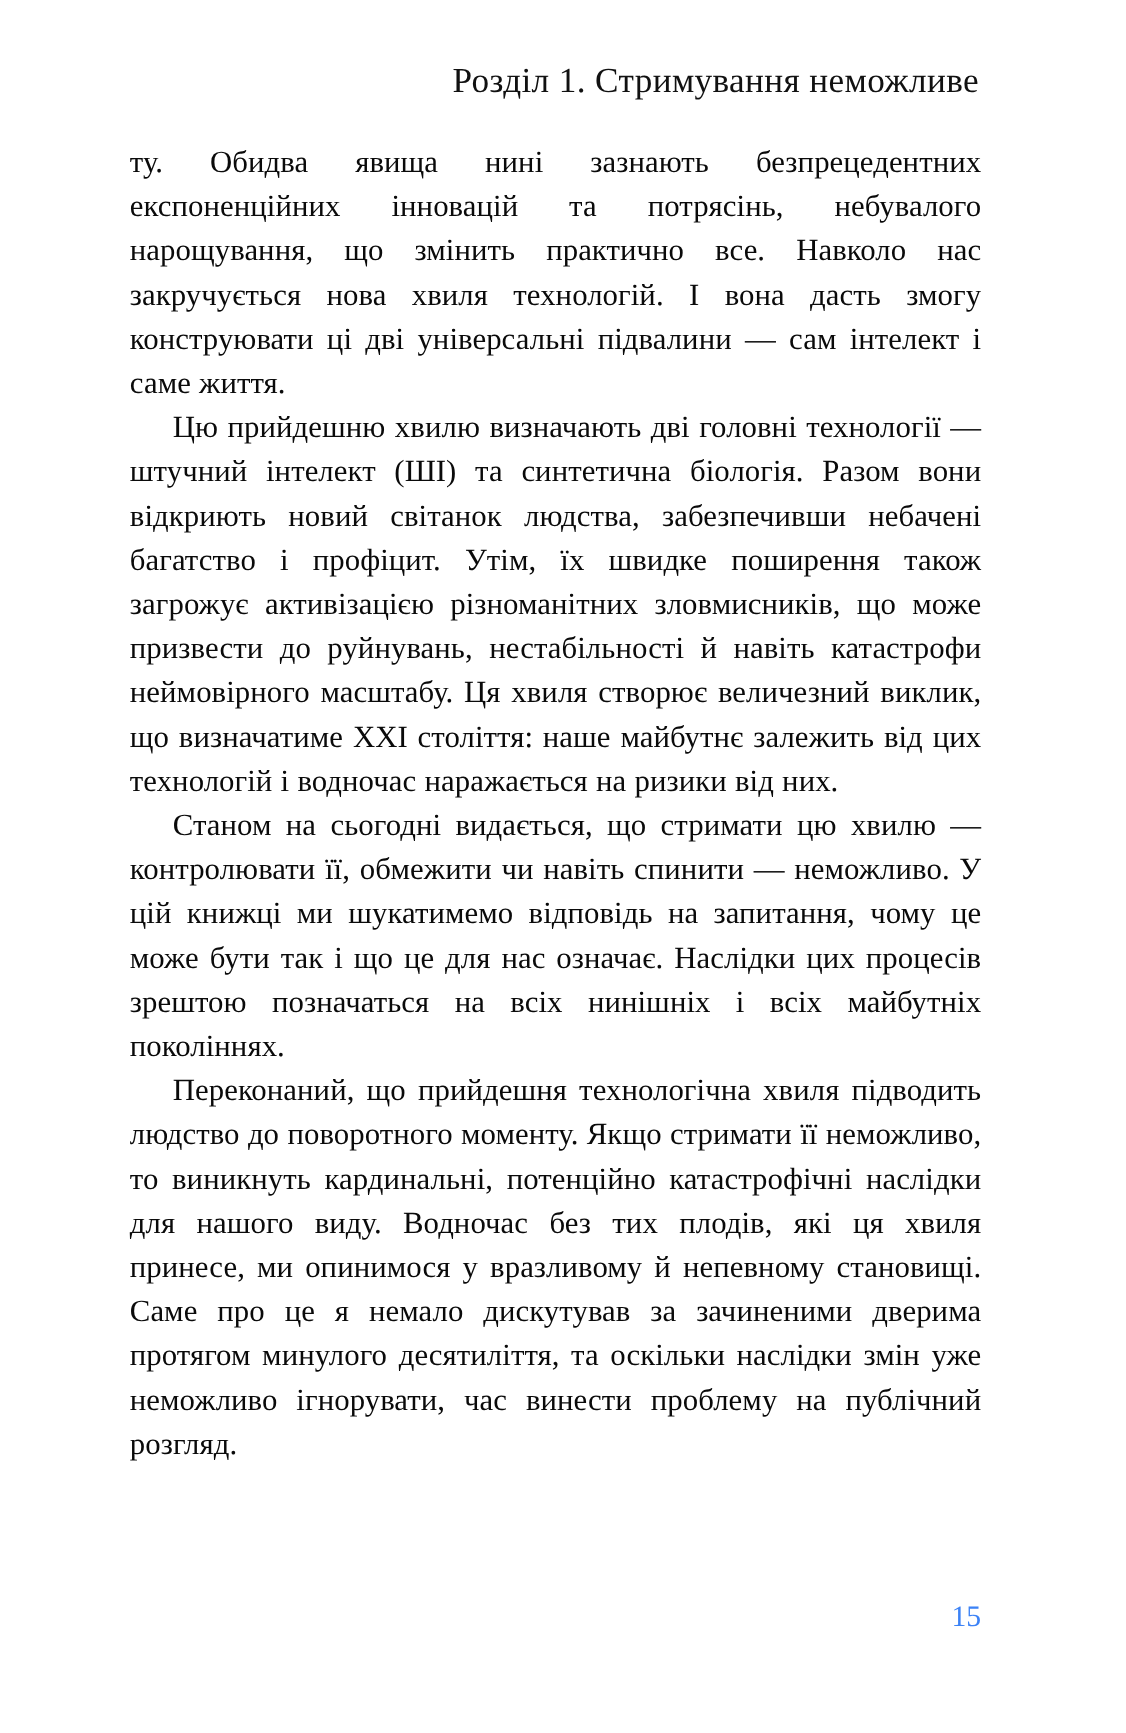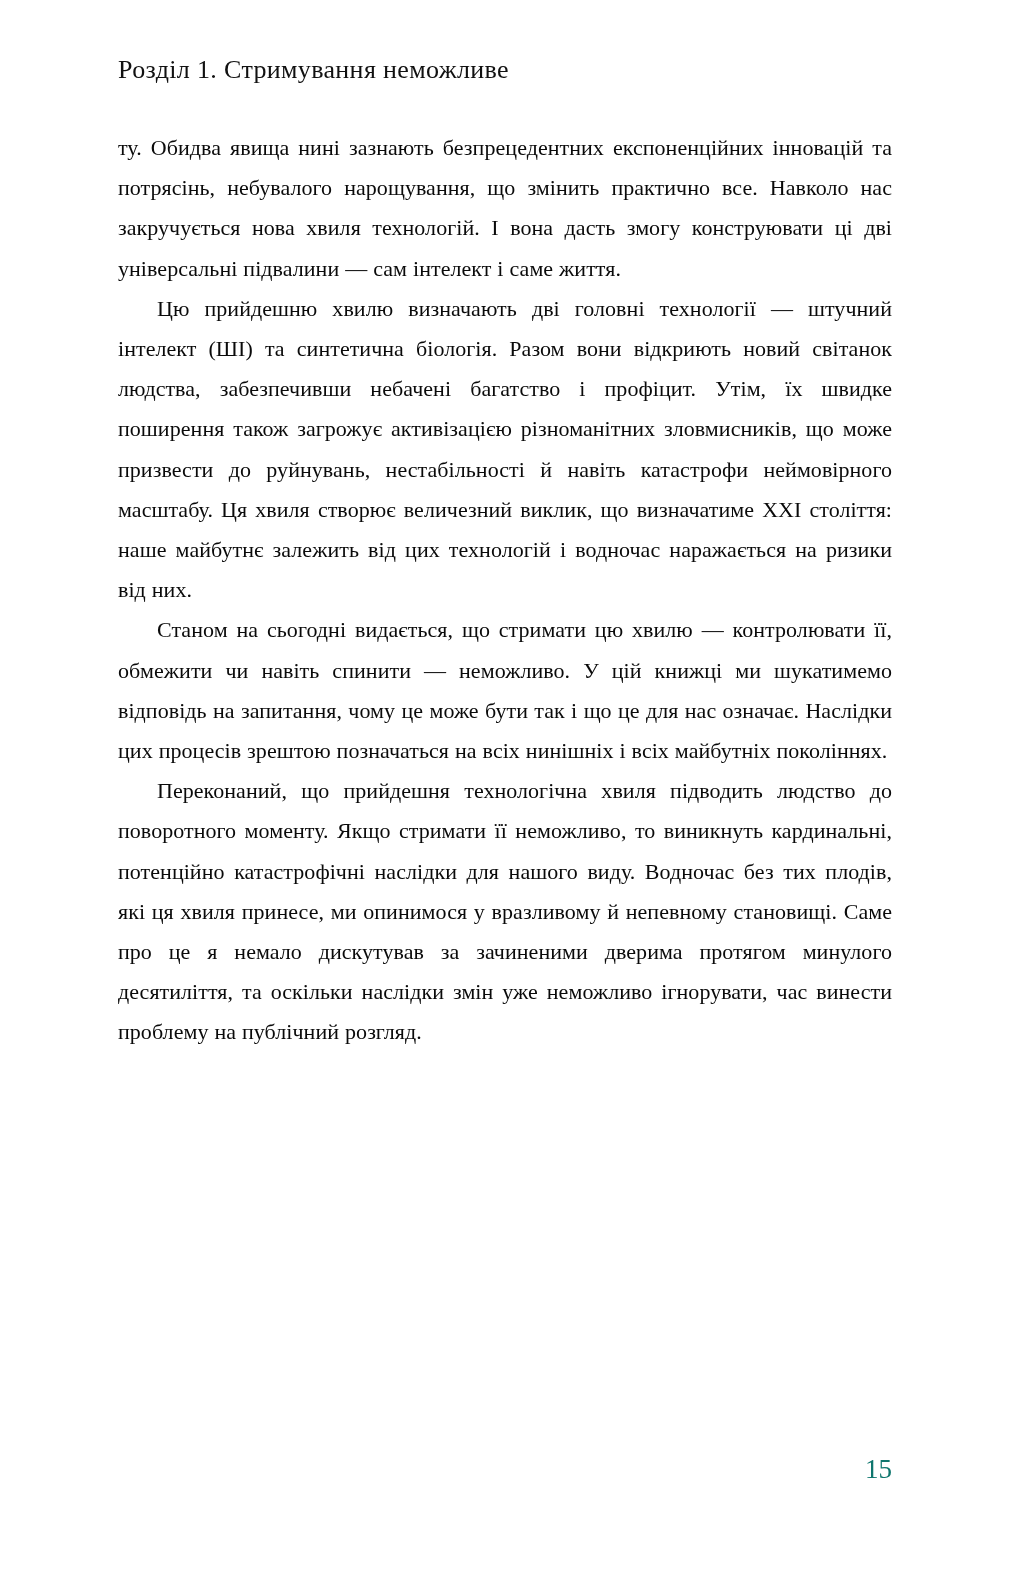--- a/index.html
+++ b/index.html
@@ -23,39 +23,39 @@
     background: #ffffff;
     box-sizing: border-box;
   }
 
   
   .running-head {
     position: absolute;
     top: 56px;
     left: 118px;
     width: 772px;
-    text-align: left;
-    font-size: 26px;
+    text-align: right;
+    font-size: 32px;
     line-height: 1.1;
     letter-spacing: 0.35px;
     color: #111111;
     white-space: nowrap;
   }
 
   
   .textblock {
     position: absolute;
     top: 128px;
     left: 118px;
     width: 774px;
   }
 
   .para {
     margin: 0;
-    font-size: 22px;
+    font-size: 28px;
     line-height: 40.2px;
     text-align: justify;
     text-justify: inter-word;
     letter-spacing: 0.05px;
     word-spacing: 0.4px;
     color: #0a0a0a;
     -webkit-hyphens: none;
     hyphens: none;
   }
 
@@ -71,21 +71,21 @@
 
   
   .folio {
     position: absolute;
     left: 118px;
     width: 774px;
     top: 1455px;
     text-align: right;
     font-size: 27px;
     line-height: 1.1;
-    color: #0f766e;
+    color: #3b82f6;
   }
 </style>
 </head>
 <body>
 
 <div class="page">
 
   <div class="running-head">Розділ 1. Стримування неможливе</div>
 
   <div class="textblock">

